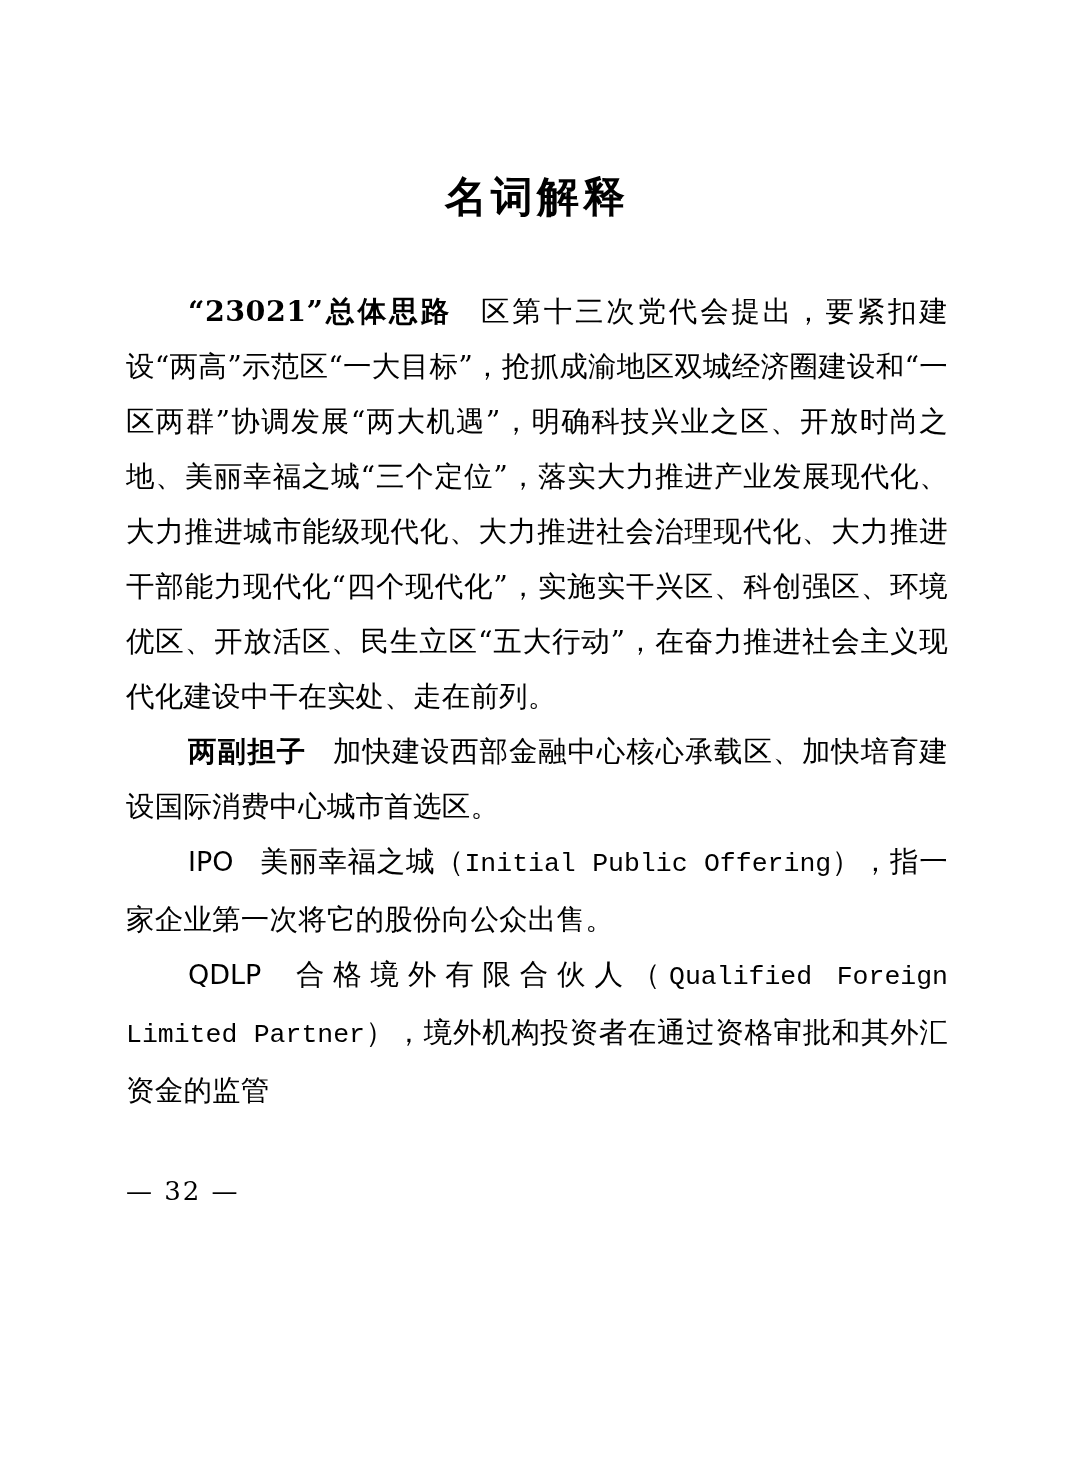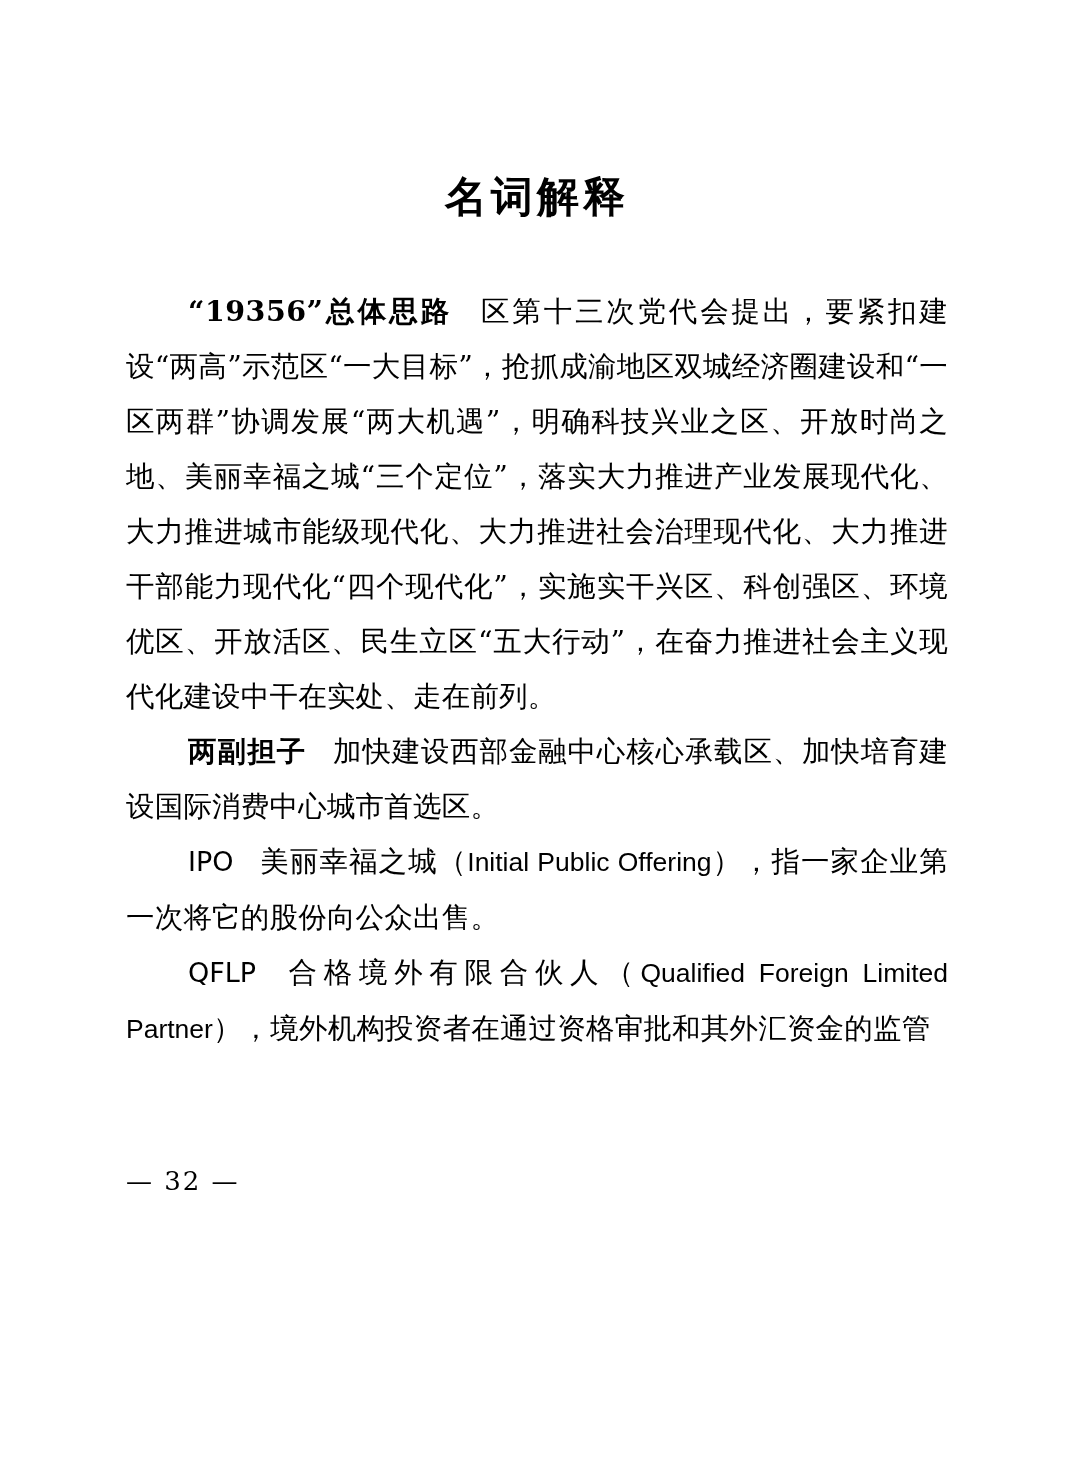--- a/index.html
+++ b/index.html
@@ -49,61 +49,61 @@
   }
   .term {
     font-weight: bold;
     letter-spacing: 0.5px;
   }
   .term-gap {
     display: inline-block;
     width: 26px;
   }
   .en {
-    font-family: Liberation Sans, sans-serif;
+    font-family: Liberation Mono, monospace;
     font-size: 26.5px;
     letter-spacing: 0px;
   }
   .term.en {
     font-family: "DejaVu Sans", "Liberation Sans", sans-serif;
     font-weight: normal;
     font-size: 27px;
   }
   .page-number {
     position: absolute;
     left: 126px;
-    bottom: 88px;
+    bottom: 78px;
     font-family: "DejaVu Serif", "Liberation Serif", serif;
     font-size: 26px;
     letter-spacing: 2px;
   }
 </style>
 </head>
 <body>
 
 <div class="page">
 
   <h1 class="doc-title">名词解释</h1>
 
   <div class="body-block">
 
     <p class="para">
-      <span class="term">“19356”总体思路</span><span class="term-gap"></span><span>区第十三次党代会提出，要紧扣建设“两高”示范区“一大目标”，抢抓成渝地区双城经济圈建设和“一区两群”协调发展“两大机遇”，明确科技兴业之区、开放时尚之地、美丽幸福之城“三个定位”，落实大力推进产业发展现代化、大力推进城市能级现代化、大力推进社会治理现代化、大力推进干部能力现代化“四个现代化”，实施实干兴区、科创强区、环境优区、开放活区、民生立区“五大行动”，在奋力推进社会主义现代化建设中干在实处、走在前列。</span>
+      <span class="term">“23021”总体思路</span><span class="term-gap"></span><span>区第十三次党代会提出，要紧扣建设“两高”示范区“一大目标”，抢抓成渝地区双城经济圈建设和“一区两群”协调发展“两大机遇”，明确科技兴业之区、开放时尚之地、美丽幸福之城“三个定位”，落实大力推进产业发展现代化、大力推进城市能级现代化、大力推进社会治理现代化、大力推进干部能力现代化“四个现代化”，实施实干兴区、科创强区、环境优区、开放活区、民生立区“五大行动”，在奋力推进社会主义现代化建设中干在实处、走在前列。</span>
     </p>
 
     <p class="para cont">
       <span class="term">两副担子</span><span class="term-gap"></span><span>加快建设西部金融中心核心承载区、加快培育建设国际消费中心城市首选区。</span>
     </p>
 
     <p class="para cont">
       <span class="term en">IPO</span><span class="term-gap"></span><span>美丽幸福之城（</span><span class="en">Initial Public Offering</span><span>），指一家企业第一次将它的股份向公众出售。</span>
     </p>
 
 
     <p class="para cont">
-      <span class="term en">QFLP</span><span class="term-gap"></span><span>合格境外有限合伙人（</span><span class="en">Qualified Foreign Limited Partner</span><span>），境外机构投资者在通过资格审批和其外汇资金的监管</span>
+      <span class="term en">QDLP</span><span class="term-gap"></span><span>合格境外有限合伙人（</span><span class="en">Qualified Foreign Limited Partner</span><span>），境外机构投资者在通过资格审批和其外汇资金的监管</span>
     </p>
 
   </div>
 
   <div class="page-number">— 32 —</div>
 
 </div>
 
 </body></html>

